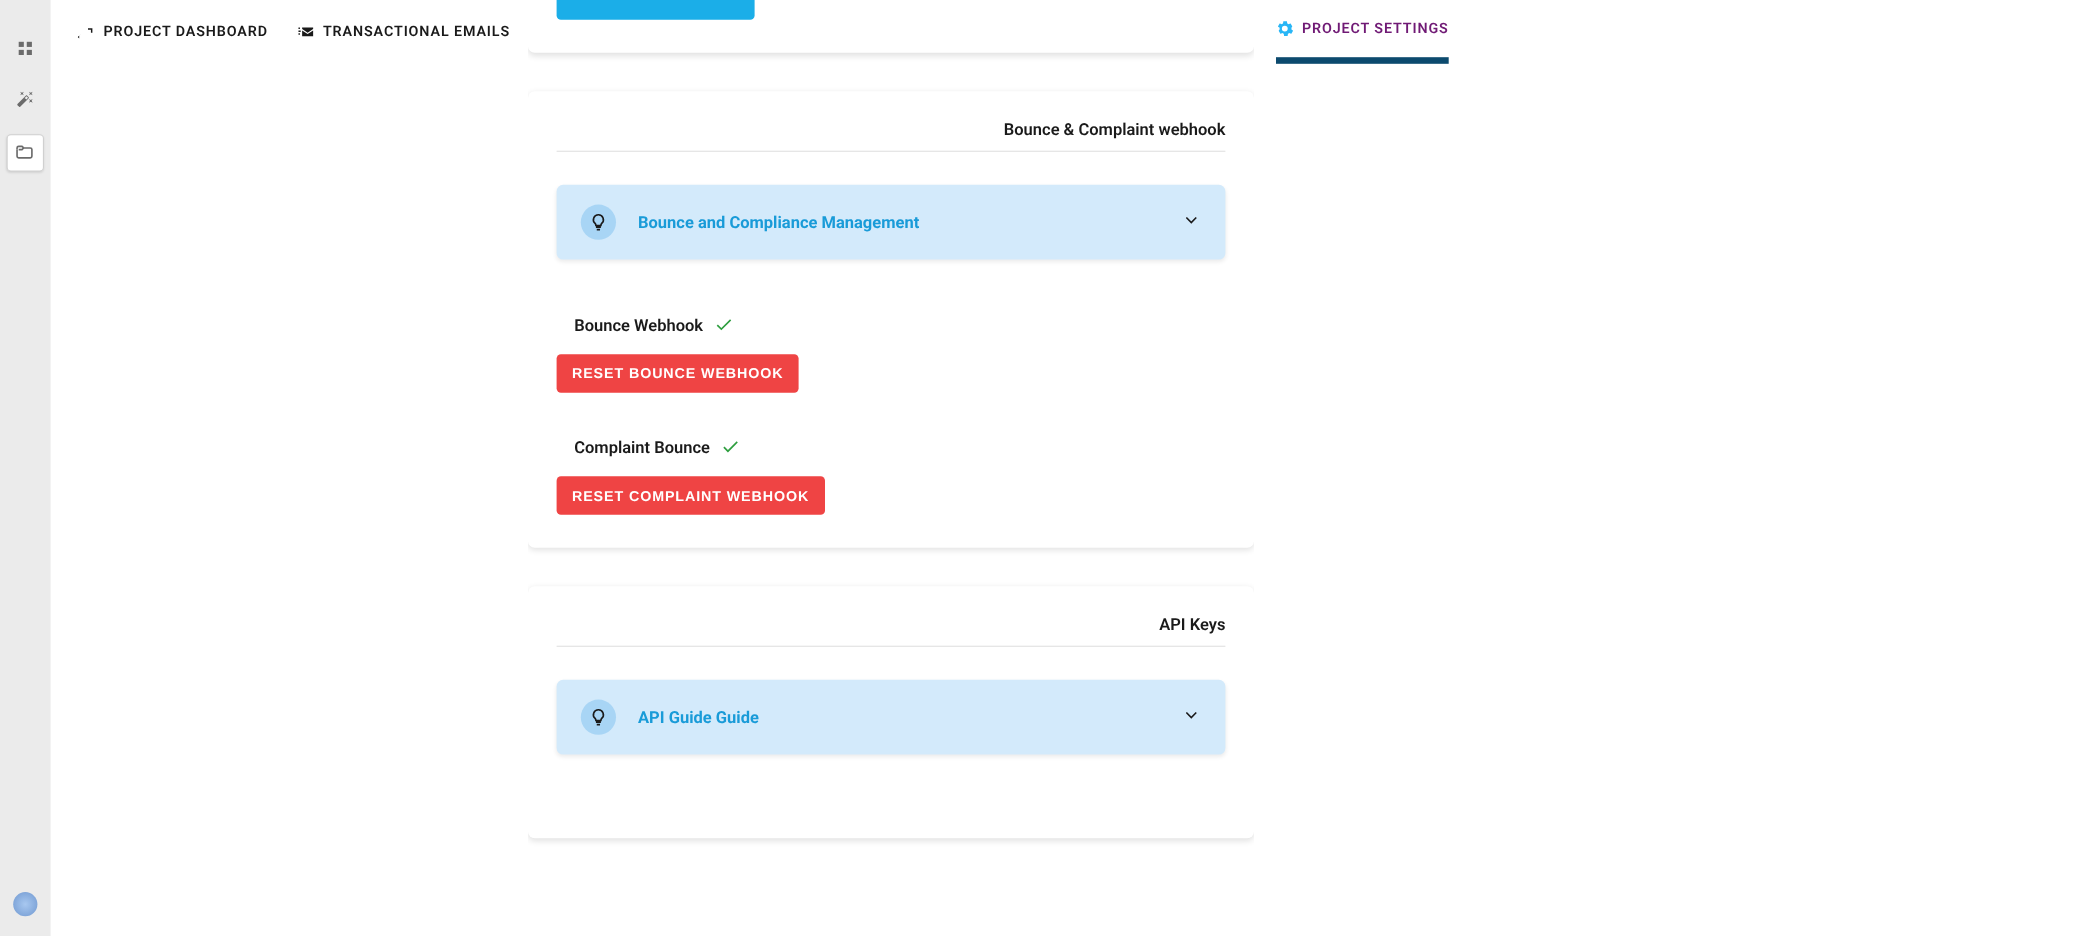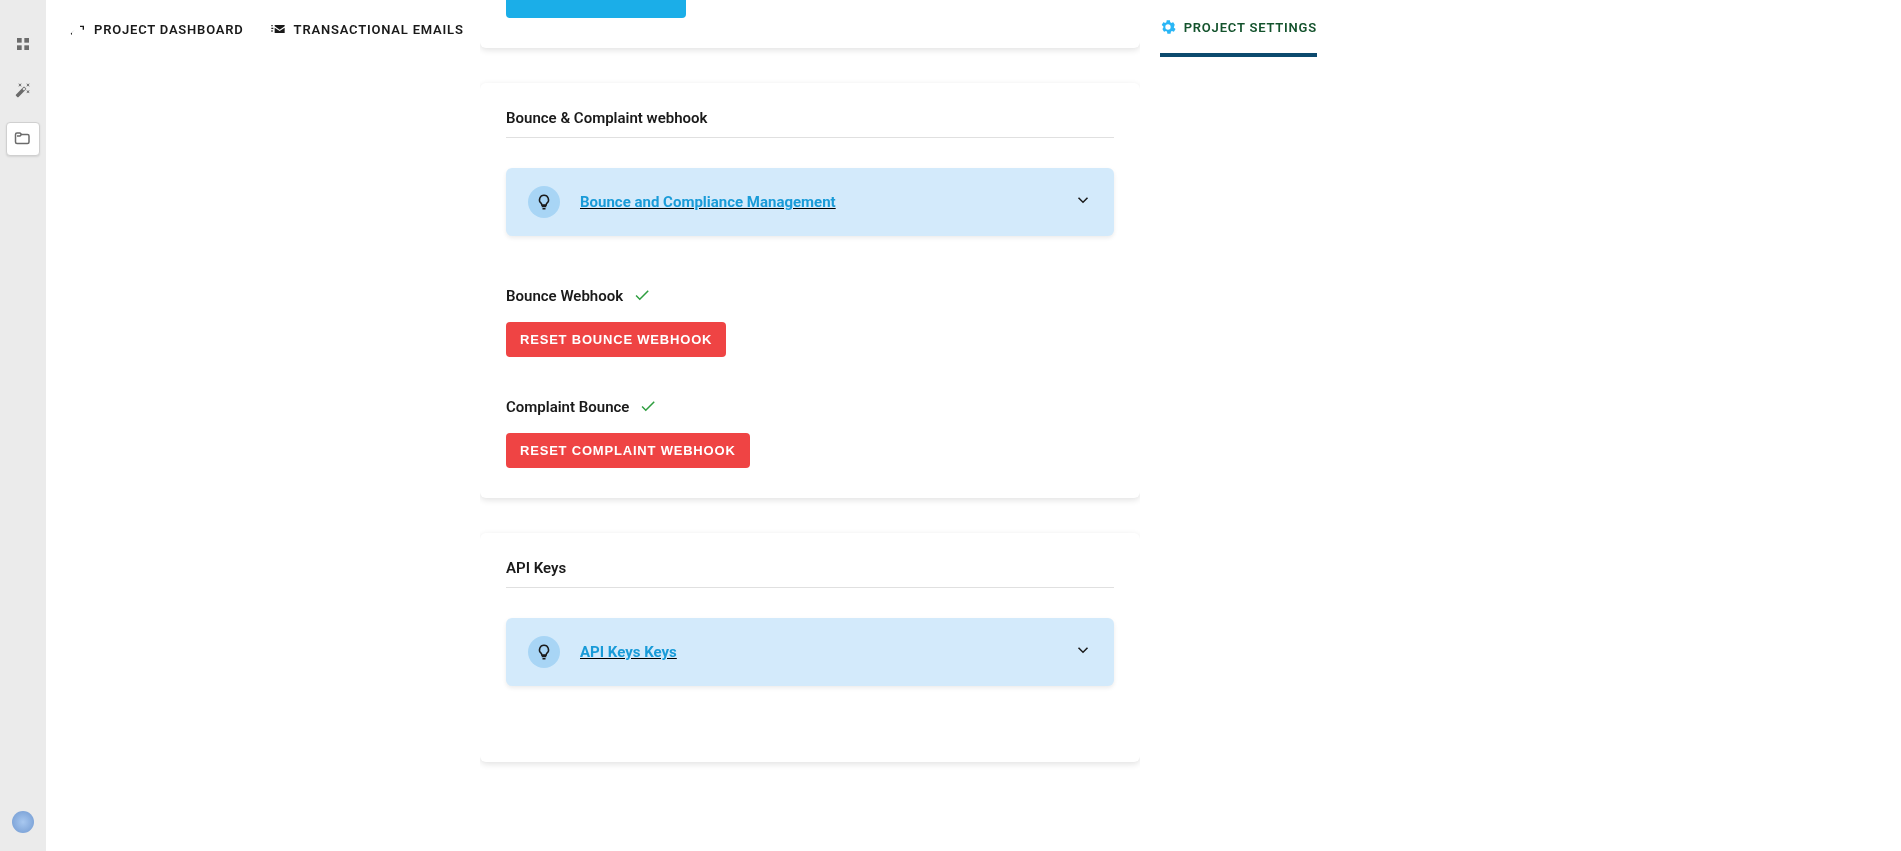--- a/index.html
+++ b/index.html
@@ -71,22 +71,22 @@
       gap: 8px;
       font-size: 13px;
       font-weight: 600;
       letter-spacing: 0.8px;
       color: #1a1a1a;
       cursor: pointer;
       padding: 18px 0;
       text-transform: uppercase;
     }
     .nav-item.active {
-      color: #14532d;
-      border-bottom: 4px solid #0c4a6e;
+      color: #701a75;
+      border-bottom: 6px solid #0c4a6e;
       text-align: center;
     }
     .nav-item svg {
       width: 16px;
       height: 16px;
     }
     .nav-item.active svg {
       color: #29b6f6;
     }
     .content-area {
@@ -124,32 +124,32 @@
       display: inline-flex;
       align-items: center;
     }
     .card-title {
       font-size: 15px;
       font-weight: 600;
       color: #1a1a1a;
       padding-bottom: 10px;
       border-bottom: 1px solid #e0e0e0;
       margin-bottom: 30px;
+      text-align: right;
     }
     .tip-panel {
       background: #d3eafb;
       border-radius: 6px;
       box-shadow: 0 2px 4px rgba(0,0,0,0.08);
       padding: 18px 22px;
       display: flex;
       align-items: center;
       gap: 20px;
       cursor: pointer;
       position: relative;
-      text-decoration: underline;
     }
     .tip-icon-circle {
       width: 32px;
       height: 32px;
       border-radius: 50%;
       background: #a8d5f5;
       display: flex;
       align-items: center;
       justify-content: center;
       flex-shrink: 0;
@@ -159,20 +159,21 @@
       font-size: 15px;
       font-weight: 700;
       flex: 1;
     }
     .tip-chevron {
       color: #1a1a1a;
     }
     .field-row {
       margin-top: 40px;
       margin-bottom: 14px;
+      margin-left: 16px;
     }
     .field-row.first {
       margin-top: 50px;
     }
     .field-label {
       font-size: 15px;
       font-weight: 600;
       color: #1a1a1a;
       display: inline-block;
       margin-right: 6px;
@@ -315,21 +316,21 @@
 
   <div class="card peek-bottom">
     <div class="card-title">API Keys</div>
 
     <div class="tip-panel">
       <div class="tip-icon-circle">
         <svg viewBox="0 0 24 24" width="18" height="18" fill="none" stroke="#1a1a1a" stroke-width="2">
             <path d="M9 18h6M10 21h4M12 3a6 6 0 00-4 10.5c.7.7 1 1.5 1 2.5h6c0-1 .3-1.8 1-2.5A6 6 0 0012 3z"></path>
           </svg>
       </div>
-      <div class="tip-label">API Keys Keys</div>
+      <div class="tip-label">API Guide Guide</div>
       <div class="tip-chevron">
         <svg viewBox="0 0 24 24" width="18" height="18" fill="none" stroke="currentColor" stroke-width="2">
             <path d="M6 9l6 6 6-6"></path>
           </svg>
       </div>
     </div>
   </div>
 
 </div>
 

